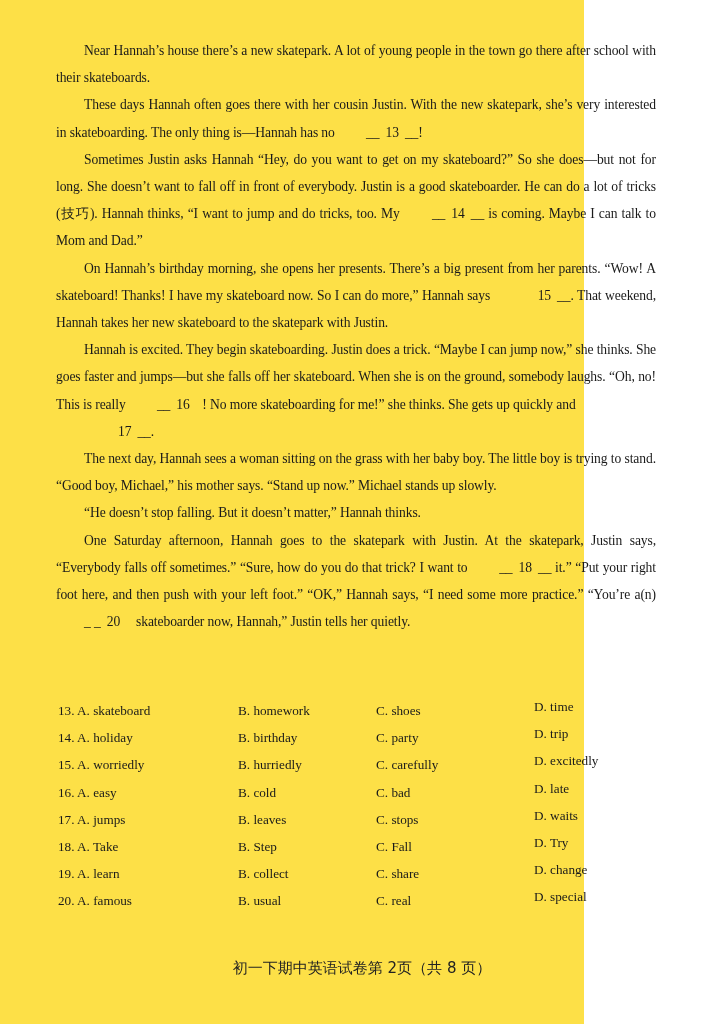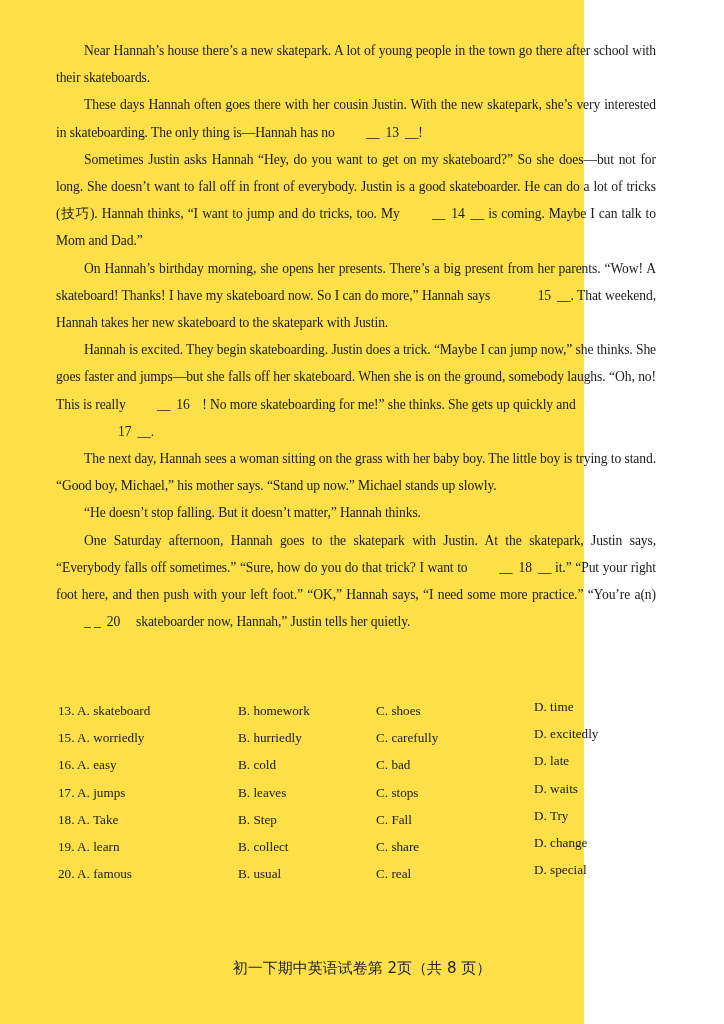--- a/index.html
+++ b/index.html
@@ -58,20 +58,26 @@
   </div>
 
   <div class="options">
     <div class="opt-row">
       <span class="opt c0"><span>13.</span> <span>A. skateboard</span></span>
       <span class="opt c1">B. homework</span>
       <span class="opt c2">C. shoes</span>
       <span class="opt c3">D. time</span>
     </div>
     <div class="opt-row">
+      <span class="opt c0"><span>14.</span> <span>A. holiday</span></span>
+      <span class="opt c1">B. birthday</span>
+      <span class="opt c2">C. party</span>
+      <span class="opt c3">D. trip</span>
+    </div>
+    <div class="opt-row">
       <span class="opt c0"><span>15.</span> <span>A. worriedly</span></span>
       <span class="opt c1">B. hurriedly</span>
       <span class="opt c2">C. carefully</span>
       <span class="opt c3">D. excitedly</span>
     </div>
     <div class="opt-row">
       <span class="opt c0"><span>16.</span> <span>A. easy</span></span>
       <span class="opt c1">B. cold</span>
       <span class="opt c2">C. bad</span>
       <span class="opt c3">D. late</span>

